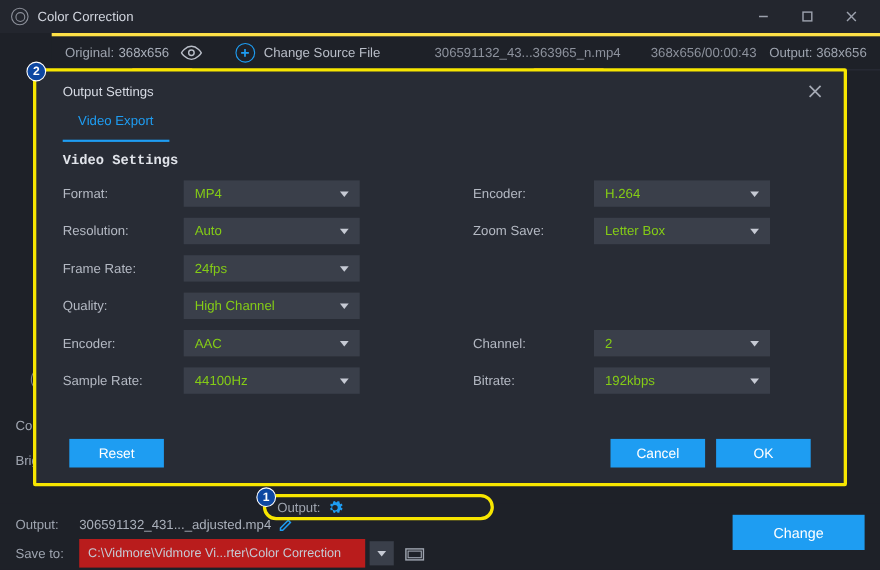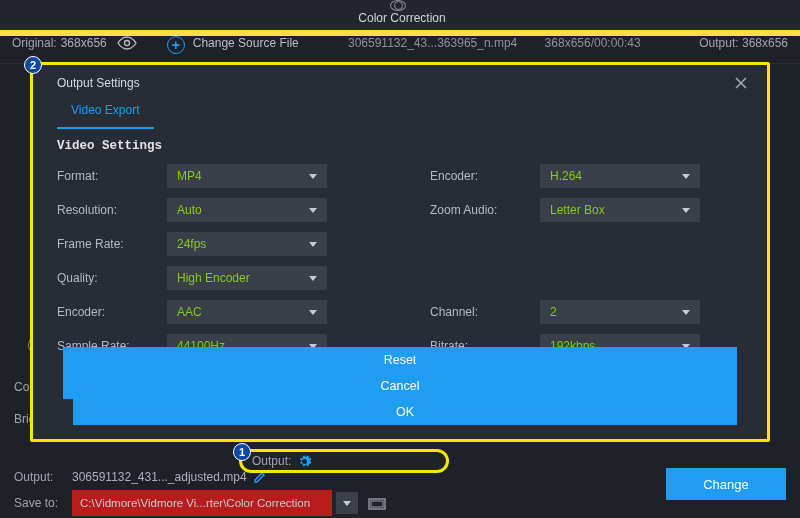--- a/index.html
+++ b/index.html
@@ -1,27 +1,27 @@
 <!DOCTYPE html>
 <html><head>
 <meta charset="utf-8">
 <style>
 * { margin: 0; padding: 0; box-sizing: border-box; font-family: "Segoe UI", Arial, sans-serif; }
 body { width: 800px; height: 518px; background: #1e2128; color: #aab0bb; font-size: 12px; overflow: hidden; position: relative; }
 
 
-.titlebar { height: 30px; background: #23262e; display: flex; align-items: center; padding: 0 6px 0 10px; flex-direction: column; }
+.titlebar { height: 30px; background: #23262e; display: flex; align-items: center; padding: 0 6px 0 10px; }
 .titlebar .app-icon { width: 16px; height: 16px; border: 1.5px solid #8b8f99; border-radius: 50%; display: flex; align-items: center; justify-content: center; margin-right: 8px; }
 .titlebar .app-icon::before { content:""; width:7px; height:7px; border:1.5px solid #8b8f99; border-radius:50%; }
 .titlebar .title { color:#d0d4dd; font-size:12px; }
 .titlebar .win-controls { margin-left:auto; display:flex; gap:0; }
 .titlebar .win-btn { width:40px; height:26px; display:flex; align-items:center; justify-content:center; color:#9ca1ad; cursor:pointer; font-size:12px; }
 
 
-.topbar { height:34px; background:#1e2128; display:flex; align-items:flex-start; padding:0 12px; position:relative; border-top:6px solid #fde047; border-bottom:1px solid #2a2e38;}
+.topbar { height:34px; background:#1e2128; display:flex; align-items:center; padding:0 12px; position:relative; border-top:3px solid #fde047; border-bottom:1px solid #2a2e38;margin-left:47px;}
 .topbar .lbl { color:#9ea4af; margin-right:4px; }
 .topbar .eye { margin-left:10px; display:flex; align-items:center; }
 .topbar .plus { width:18px; height:18px; border:1.5px solid #1e9df2; border-radius:50%; display:flex; align-items:center; justify-content:center; color:#1e9df2; margin-left:30px; margin-right:8px; font-weight:bold; font-size:14px;}
 .topbar .change-src { color:#b9bec8; cursor:pointer; }
 .topbar .file-meta { position:absolute; left:348px; color:#8d929d; }
 .topbar .file-meta2 { margin-left:24px; color:#8d929d; }
 .topbar .out-right { margin-left:auto; color:#9ea4af; }
 .topbar .eye svg{stroke:#b8bdc7;}
 
 
@@ -43,21 +43,21 @@
 .form-grid { display:flex; padding:0 24px; }
 .col { flex:1; }
 .row { display:flex; align-items:center; height:34px; }
 .row .label { width:110px; color:#b4b9c3; }
 .select { width:160px; height:24px; background:#3a3f4a; color:#84cc16; display:flex; align-items:center; justify-content:space-between; padding:0 10px; font-size:12px; cursor:pointer; }
 .select .caret { width:0; height:0; border-left:4px solid transparent; border-right:4px solid transparent; border-top:5px solid #c6cad4; }
 .col-right .row .label{ width:110px; }
 .col-right { padding-left:60px;}
 .col-right .row{height:34px;}
 
-.dlg-buttons { position:absolute; bottom:14px; left:0; right:0; display:flex; padding:0 30px;flex-direction:column; }
+.dlg-buttons { position:absolute; bottom:14px; left:0; right:0; display:flex; padding:0 30px; }
 .btn { height:26px; padding:0 22px; background:#1e9df2; color:#fff; border:none; font-size:12.5px; display:flex; align-items:center; justify-content:center; cursor:pointer; min-width:86px;}
 .dlg-buttons .spacer{flex:1;}
 .dlg-buttons .btn + .btn{ margin-left:10px;}
 
 
 .bg-row { position:absolute; left:0; right:0; display:flex; align-items:center; padding:0 14px; color:#a1a6b1; }
 .bg-row.r1 { top:380px; }
 .bg-row.r2 { top:412px; }
 .bg-row.play { top:334px; left:14px; }
 .play-circle { width:22px; height:22px; border:1.5px solid #7d828d; border-radius:50%; display:flex; align-items:center; justify-content:center;}
@@ -181,35 +181,35 @@
       <div class="row">
         <div class="label">Frame Rate:</div>
         <div class="select">
             <span>24fps</span>
             <span class="caret"></span>
           </div>
       </div>
       <div class="row">
         <div class="label">Quality:</div>
         <div class="select">
-            <span>High Encoder</span>
+            <span>High Channel</span>
             <span class="caret"></span>
           </div>
       </div>
     </div>
     <div class="col col-right">
       <div class="row">
         <div class="label">Encoder:</div>
         <div class="select">
             <span>H.264</span>
             <span class="caret"></span>
           </div>
       </div>
       <div class="row">
-        <div class="label">Zoom Audio:</div>
+        <div class="label">Zoom Save:</div>
         <div class="select">
             <span>Letter Box</span>
             <span class="caret"></span>
           </div>
       </div>
       <div class="row"></div>
       <div class="row"></div>
     </div>
   </div>
 

